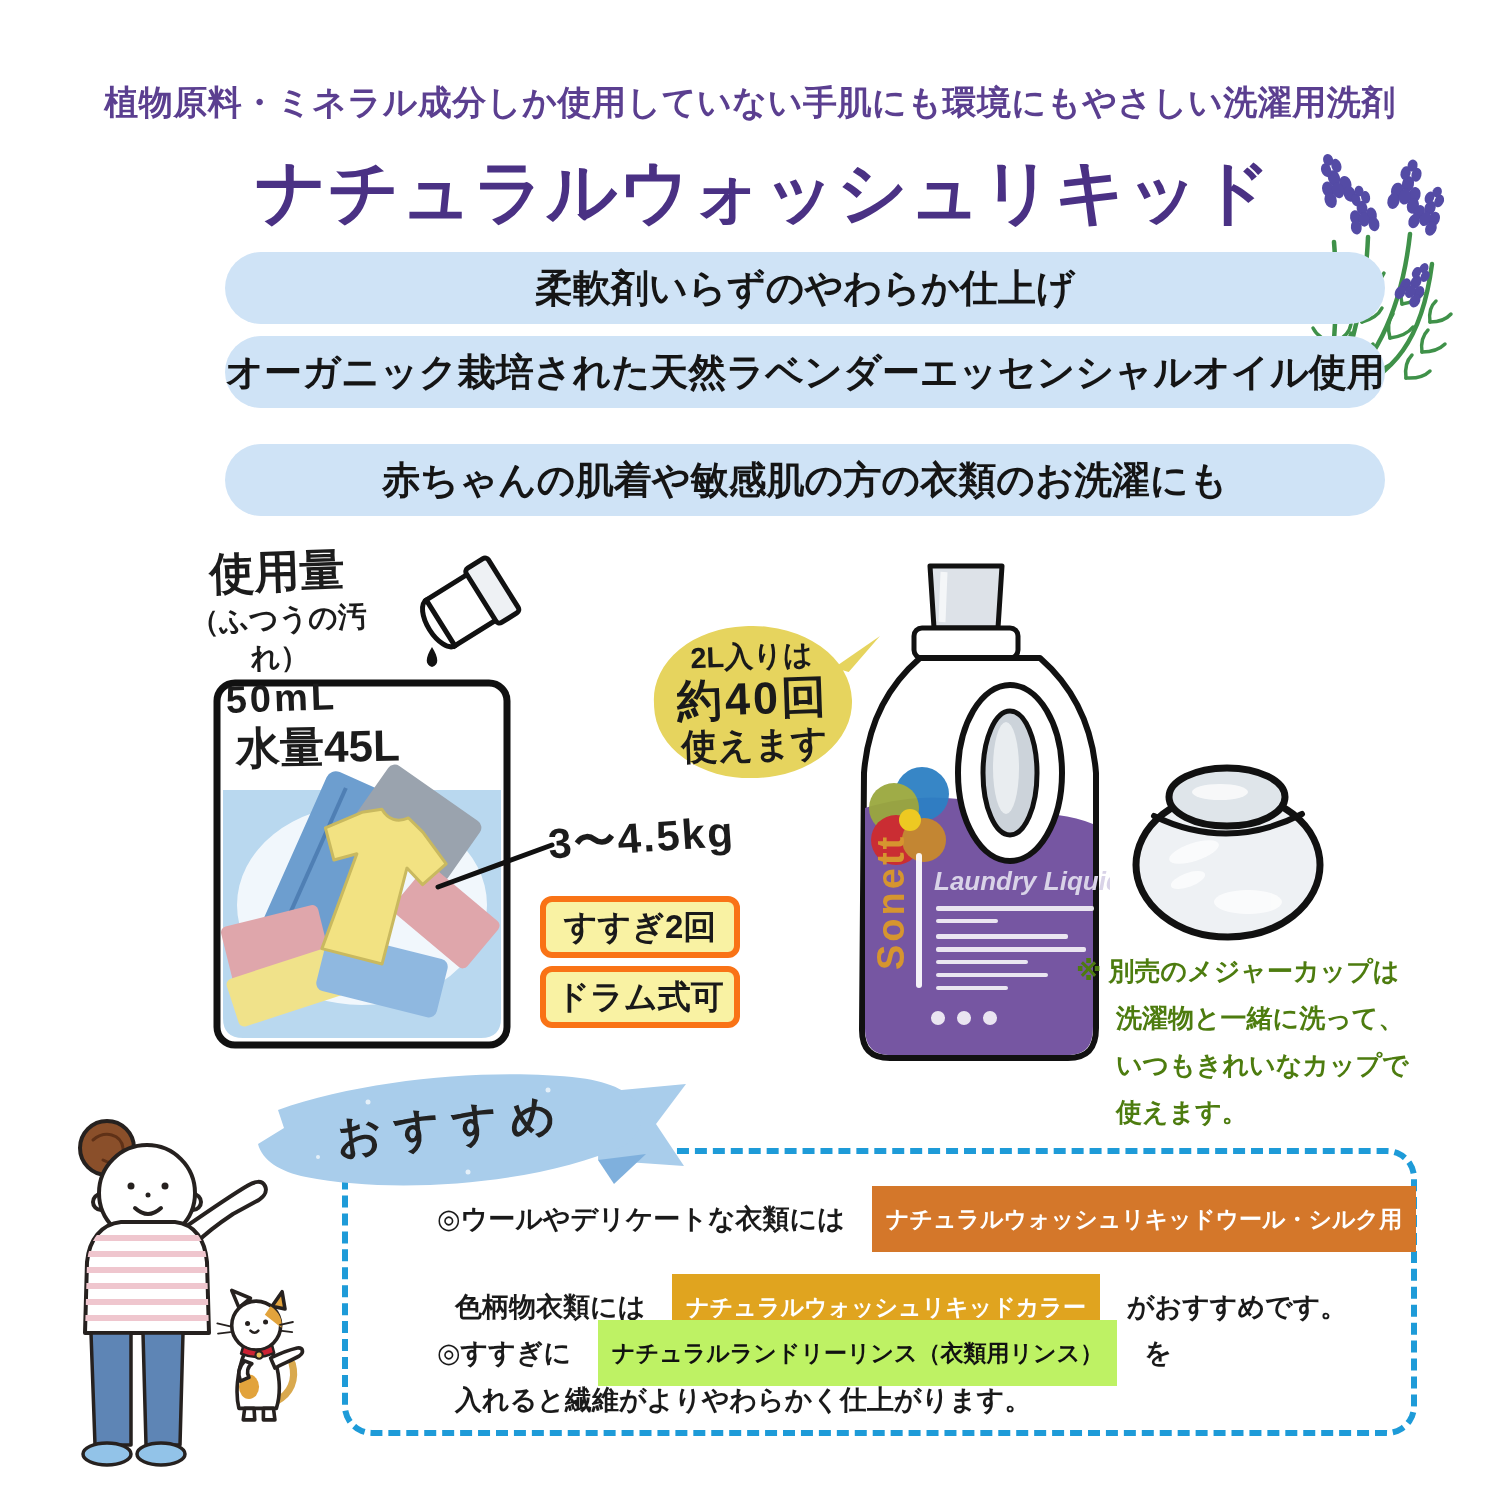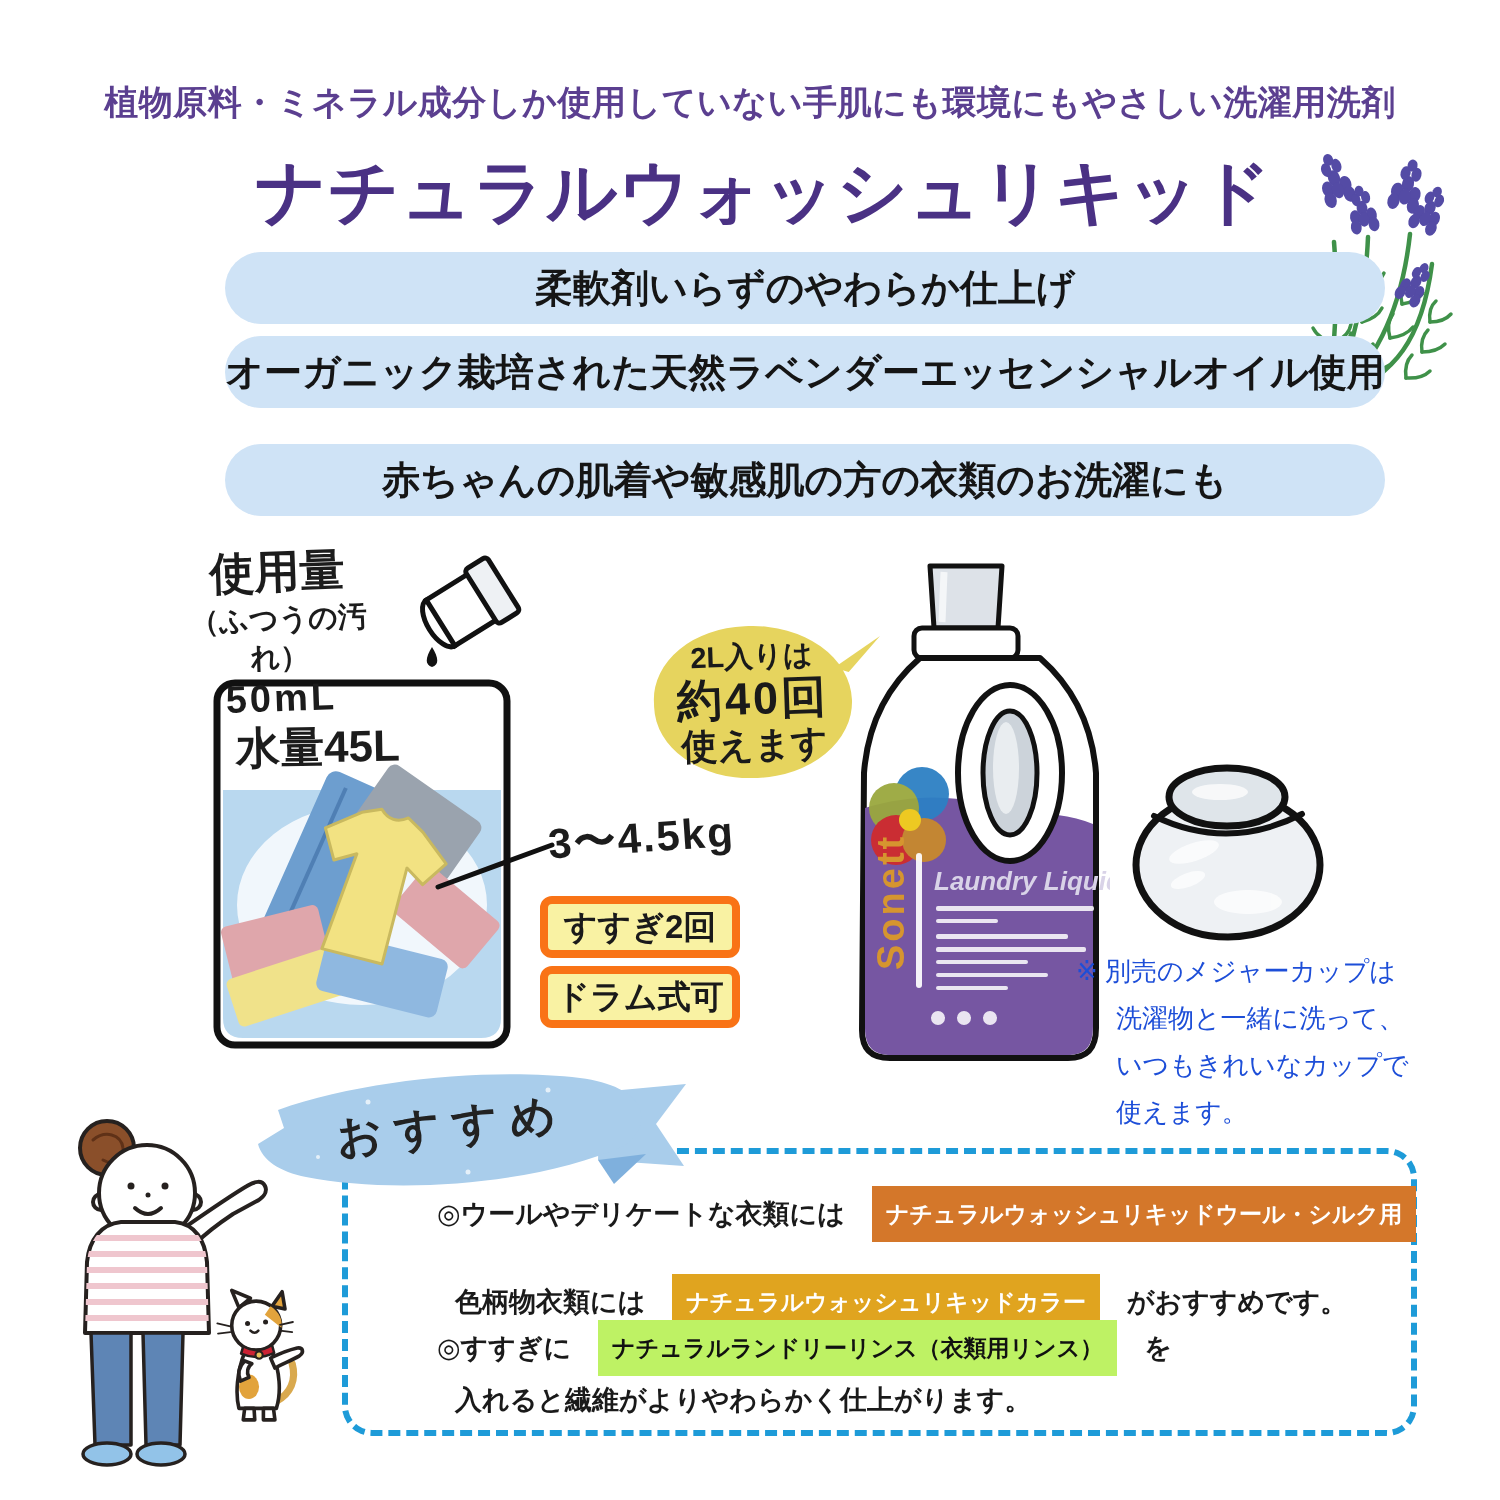--- a/index.html
+++ b/index.html
@@ -32,61 +32,61 @@
   .hand { font-weight:700; color:#1c1c1c; }
   .dose-block { top:544px; left:165px; width:228px; text-align:center; transform:rotate(-2deg); }
   .dose-label  { font-size:45px; line-height:56px; }
   .dose-note   { font-size:29px; line-height:38px; }
   .dose-amount { font-size:38px; line-height:44px; letter-spacing:3px; }
   .water-label { top:718px; left:236px; font-size:44px; transform:rotate(-1deg); }
   .load-label  { top:810px; left:548px; font-size:42px; transform:rotate(-4deg); letter-spacing:2px; }
 
   .badge {
     left:540px; width:200px; height:62px; background:#f9f2a3;
-    border:8px solid #f97316; border-radius:12px;
+    border:6px solid #f97316; border-radius:12px;
     display:flex; align-items:center; justify-content:center;
     font-size:33px; font-weight:700;
   }
   .badge.b1 { top:896px; }
   .badge.b2 { top:966px; }
 
   .bubble {
     top:626px; left:654px; width:198px; height:152px; background:#e6d45e;
     border-radius:48% 52% 50% 50%;
     display:flex; flex-direction:column; align-items:center; justify-content:center;
     text-align:center; transform:rotate(-2deg);
   }
   .bubble-tail {
     top:636px; left:834px; width:46px; height:36px; background:#e6d45e;
     clip-path:polygon(0 88%, 100% 0, 32% 100%);
   }
   .bubble .l1 { font-size:29px; font-weight:700; line-height:36px; }
   .bubble .l2 { font-size:45px; font-weight:700; line-height:50px; letter-spacing:3px; }
   .bubble .l3 { font-size:36px; font-weight:700; line-height:42px; }
 
-  .note { top:948px; left:1076px; font-size:26px; font-weight:400; line-height:47px; color:#1d4ed8; }
+  .note { top:948px; left:1076px; font-size:26px; font-weight:700; line-height:47px; color:#4d7c0f; }
   .note .cont { padding-left:40px; }
 
   .rec-box {
     top:1148px; left:342px; width:1075px; height:288px;
     border:6px dashed #1e9bd8; border-radius:30px; z-index:1;
   }
   .ribbon-svg { top:1062px; left:248px; z-index:2; }
   .ribbon-label {
     top:1096px; left:312px; width:280px; text-align:center; z-index:3;
     font-size:45px; font-weight:600; letter-spacing:12px; color:#222;
     transform:rotate(-6deg);
   }
   .rec-line { display:flex; align-items:center; gap:27px; font-size:27px; font-weight:700; z-index:2; }
   .rl1 { top:1186px; left:437px; }
   .rl2 { top:1242px; left:455px;margin-top:32px; }
   .rl3 { top:1320px; left:437px; }
   .rl4 { top:1382px; left:455px; font-weight:700; }
   .tag {
-    display:flex; align-items:center; height:56px; padding:0 14px;
+    display:flex; align-items:center; height:66px; padding:0 14px;
     font-size:23px; font-weight:700; white-space:nowrap;
   }
   .tag-orange { background:#d4772a; color:#fff; }
   .tag-gold   { background:#e0a41f; color:#fff; }
   .tag-pale   { background:#bef264; color:#111; }
 
   svg text { font-family:"Liberation Sans","DejaVu Sans",sans-serif; }
 </style>
 </head>
 <body>

